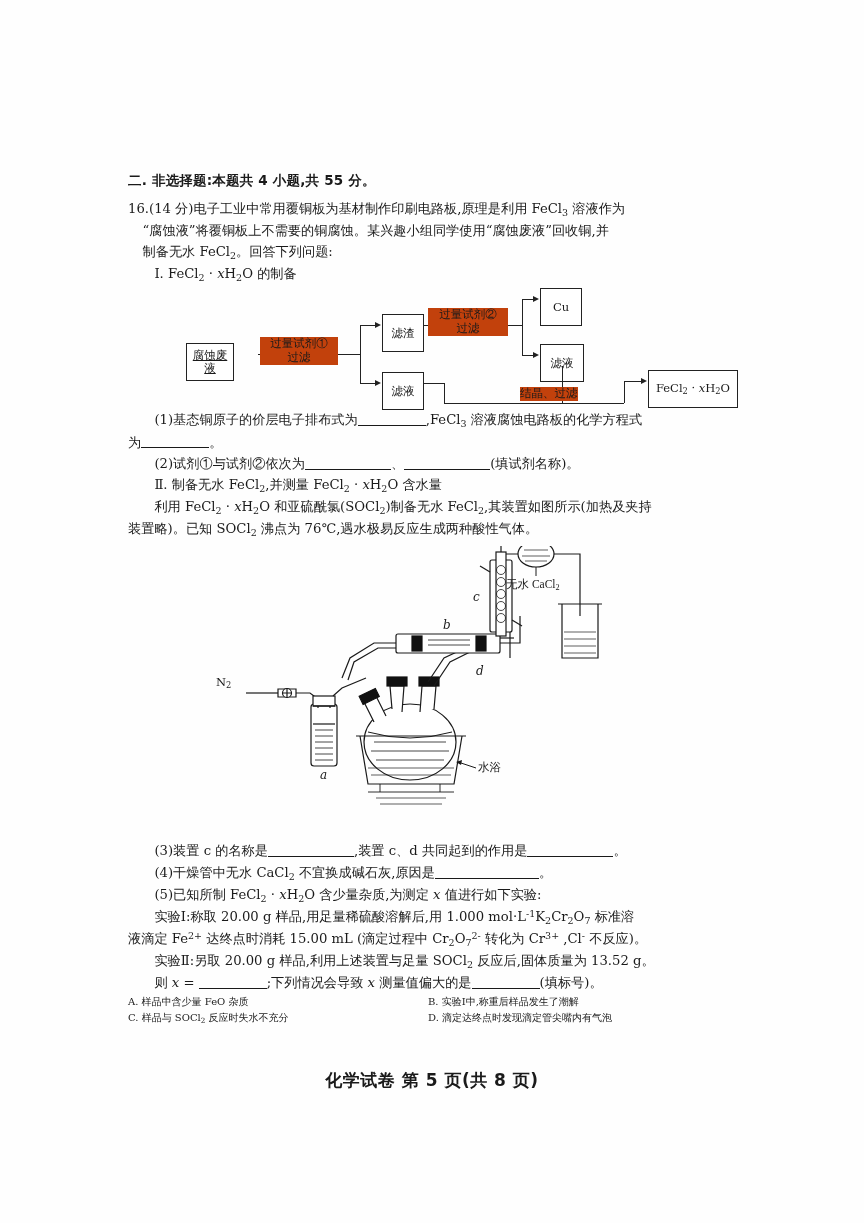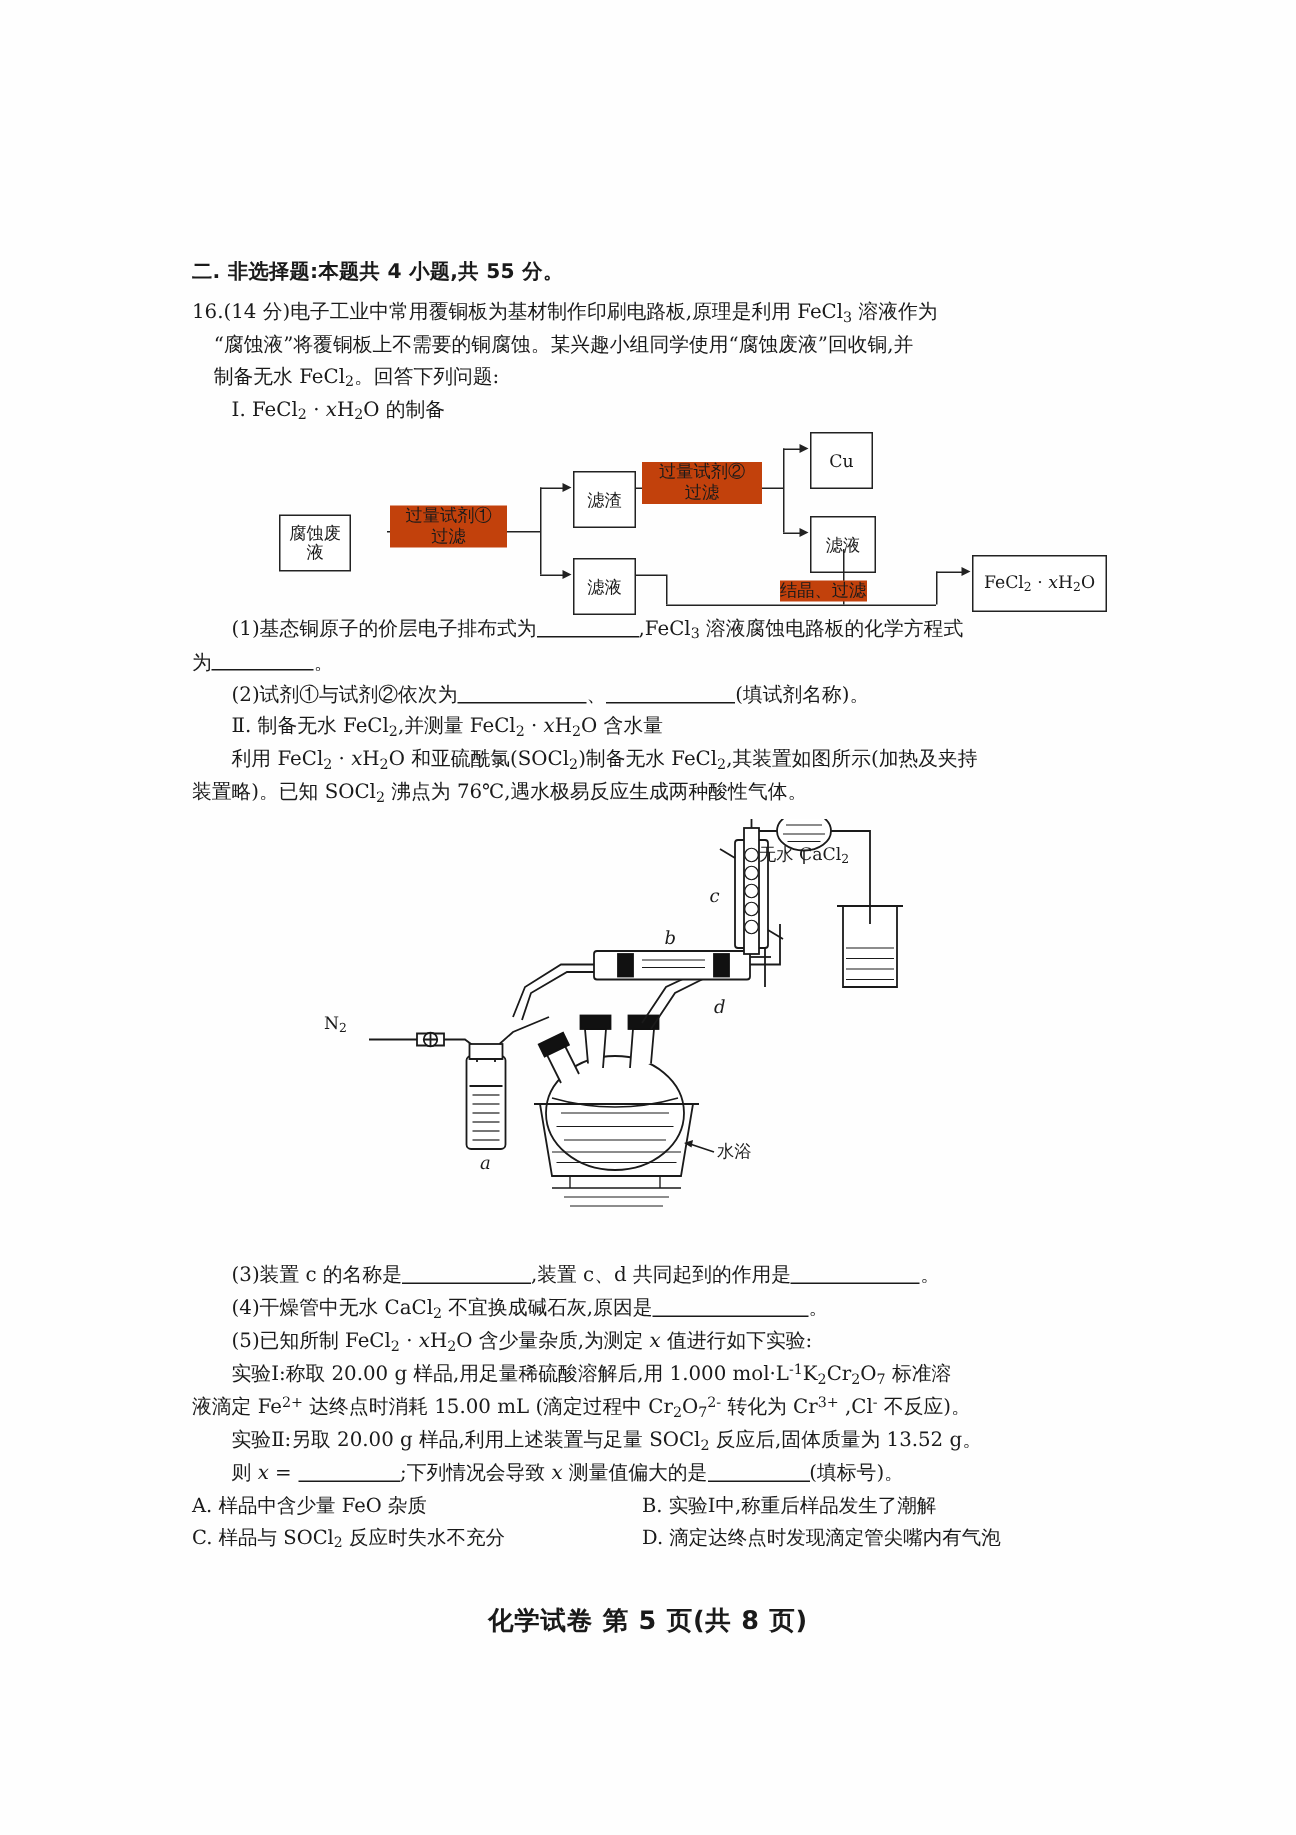--- a/index.html
+++ b/index.html
@@ -129,21 +129,21 @@
     right: 0;
     top: 1069px;
     text-align: center;
     font-family: "DejaVu Sans", "Liberation Sans", sans-serif;
     font-size: 17px;
     font-weight: bold;
     letter-spacing: 0.5px;
   }
   .opts {
     display: flex;
-    font-size: 13px;
+    font-size: 10px;
     line-height: 1.62;
   }
   .opts > div:first-child { width: 300px; }
   p { margin: 0; }
 </style>
 </head>
 <body>
 
 <div class="page">
   <div class="content">
@@ -152,21 +152,21 @@
 
     <div class="q-block">
       <p class="noindent"><span>16.</span><span>(14 分)</span><span>电子工业中常用覆铜板为基材制作印刷电路板,原理是利用 FeCl</span><span class="sub">3</span><span> 溶液作为</span></p>
       <p class="indent1">“腐蚀液”将覆铜板上不需要的铜腐蚀。某兴趣小组同学使用“腐蚀废液”回收铜,并</p>
       <p class="indent1"><span>制备无水 FeCl</span><span class="sub">2</span><span>。回答下列问题:</span></p>
       <p class="indent2"><span>Ⅰ. FeCl</span><span class="sub">2</span><span> · </span><span class="ital">x</span><span>H</span><span class="sub">2</span><span>O 的制备</span></p>
     </div>
 
     <div class="flow">
 
-      <div class="fbox" style="left:58px; top:48px; width:48px; height:22px;">
+      <div class="fbox" style="left:58px; top:48px; width:48px; height:22px;text-decoration:underline;">
           <span>腐蚀废液</span>
         </div>
 
       <div class="fline fh" style="left:130px; top:59px; width:26px;"></div>
 
       <div class="flabel" style="left:132px; top:42px; width:78px;">
         <span>过量试剂①</span><br>
         <span>过滤</span>
       </div>
       <div class="fline fh" style="left:210px; top:59px; width:22px;"></div>
@@ -350,21 +350,21 @@
           <path d="M408 21 L408 30" stroke-width="1"></path>
         </g>
       </svg>
 
       <div class="alabel" style="left:88px; top:129px;"><span>N</span><span class="sub">2</span></div>
       <div class="alabel alabel-i" style="left:192px; top:222px;">a</div>
       <div class="alabel alabel-i" style="left:315px; top:72px;">b</div>
       <div class="alabel alabel-i" style="left:345px; top:44px;">c</div>
       <div class="alabel alabel-i" style="left:348px; top:118px;">d</div>
       <div class="alabel" style="left:350px; top:214px;">水浴</div>
-      <div class="alabel" style="left:378px; top:16px;"><span>无水 CaCl</span><span class="sub">2</span></div>
+      <div class="alabel" style="left:378px; top:31px;font-family:Liberation Serif, serif;"><span>无水 CaCl</span><span class="sub">2</span></div>
     </div>
 
     <div class="q-block">
       <p class="indent2"><span>(3)装置 c 的名称是</span><span class="blank b-lg"></span><span>,装置 c、d 共同起到的作用是</span><span class="blank b-lg"></span><span>。</span></p>
       <p class="indent2"><span>(4)干燥管中无水 CaCl</span><span class="sub">2</span><span> 不宜换成碱石灰,原因是</span><span class="blank b-xl"></span><span>。</span></p>
       <p class="indent2"><span>(5)已知所制 FeCl</span><span class="sub">2</span><span> · </span><span class="ital">x</span><span>H</span><span class="sub">2</span><span>O 含少量杂质,为测定 </span><span class="ital">x</span><span> 值进行如下实验:</span></p>
       <p class="indent2"><span>实验Ⅰ:称取 20.00 g 样品,用足量稀硫酸溶解后,用 1.000 mol·L</span><span class="sup">-1</span><span>K</span><span class="sub">2</span><span>Cr</span><span class="sub">2</span><span>O</span><span class="sub">7</span><span> 标准溶</span></p>
       <p class="noindent"><span>液滴定 Fe</span><span class="sup">2+</span><span> 达终点时消耗 15.00 mL (滴定过程中 Cr</span><span class="sub">2</span><span>O</span><span class="sub">7</span><span class="sup">2-</span><span> 转化为 Cr</span><span class="sup">3+</span><span> ,Cl</span><span class="sup">-</span><span> 不反应)。</span></p>
       <p class="indent2"><span>实验Ⅱ:另取 20.00 g 样品,利用上述装置与足量 SOCl</span><span class="sub">2</span><span> 反应后,固体质量为 13.52 g。</span></p>
       <p class="indent2"><span>则 </span><span class="ital">x</span><span> = </span><span class="blank b-md"></span><span>;下列情况会导致 </span><span class="ital">x</span><span> 测量值偏大的是</span><span class="blank b-md"></span><span>(填标号)。</span></p>

